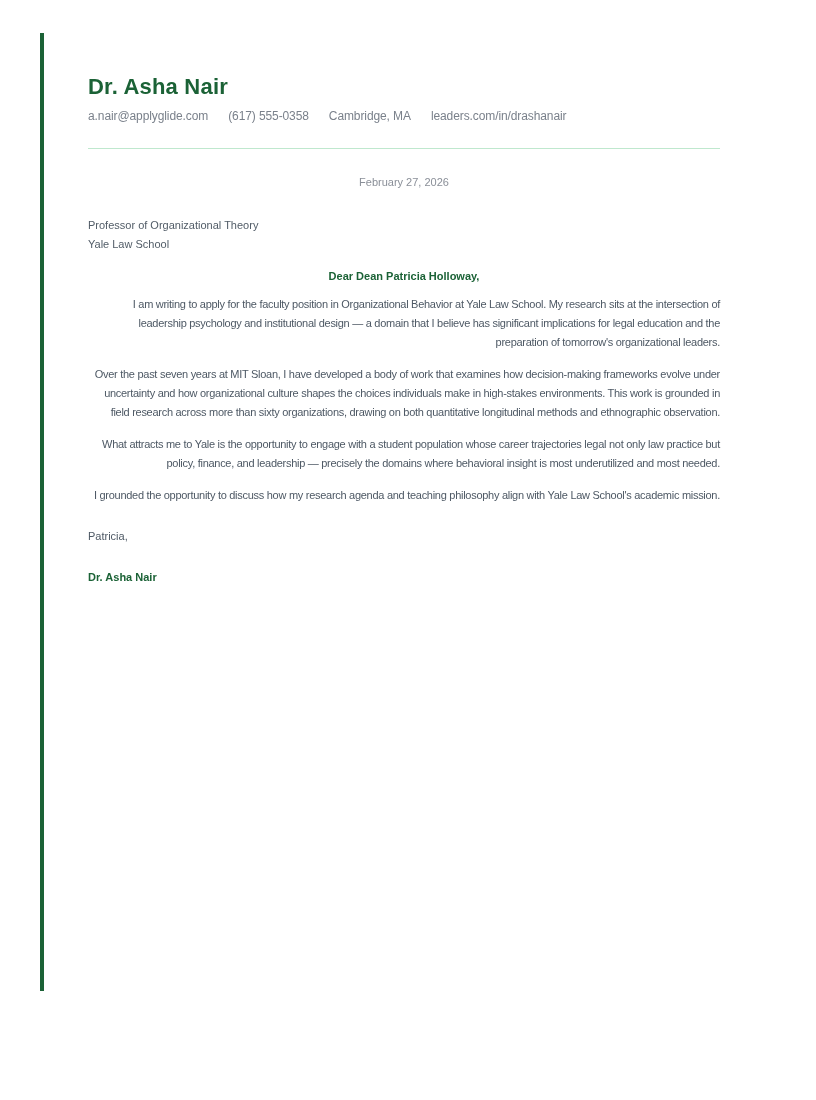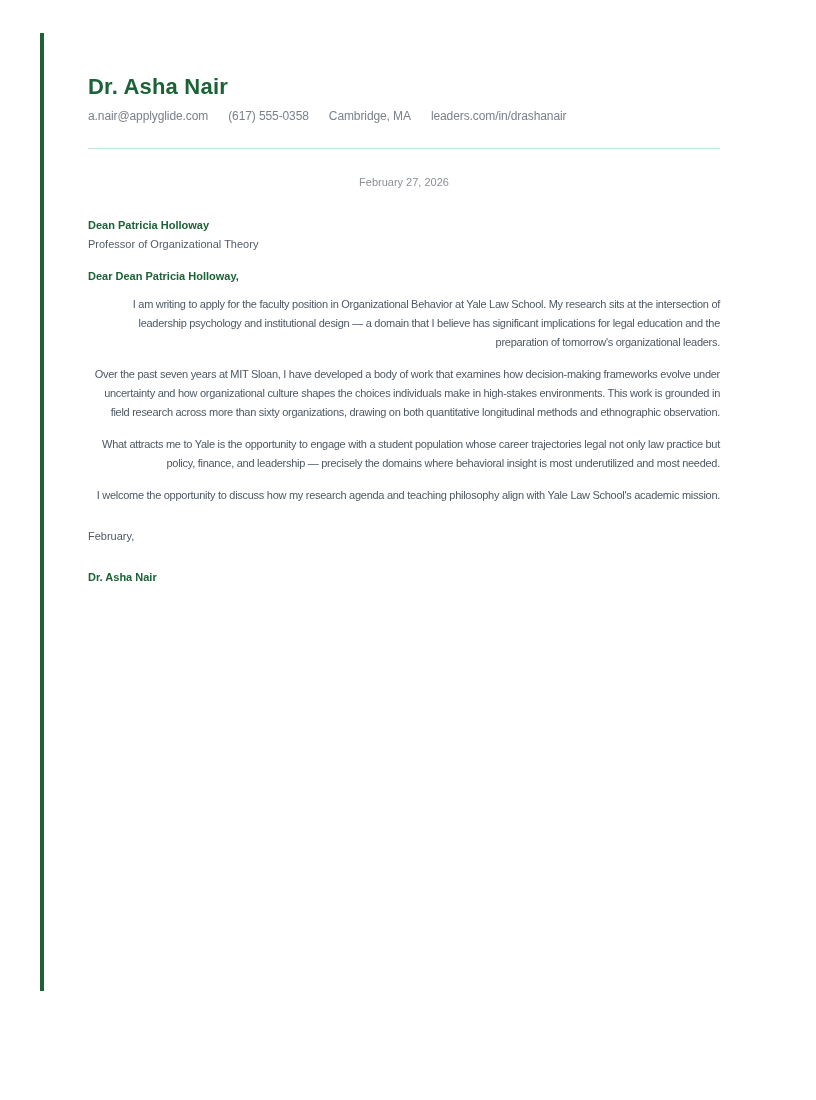--- a/index.html
+++ b/index.html
@@ -65,20 +65,21 @@
   }
   .recipient-name {
     color: #1b6236;
     font-weight: bold;
   }
   .salutation {
     margin-top: 17px;
     font-size: 11px;
     font-weight: bold;
     color: #1b6236;
+    text-align: center;
   }
   .body-para {
     margin-top: 13px;
     font-size: 11px;
     line-height: 18.9px;
     color: #4d5864;
     letter-spacing: -0.28px;
     text-align: right;
   }
   .closing {
@@ -107,28 +108,28 @@
     <span>(617) 555-0358</span>
     <span>Cambridge, MA</span>
     <span>leaders.com/in/drashanair</span>
   </div>
 
   <hr class="divider">
 
   <p class="date">February 27, 2026</p>
 
   <div class="recipient-block">
-    <p class="recipient-name">Dean Patricia Holloway</p>
     <p>Professor of Organizational Theory</p>
+    <p>Yale Law School</p>
   </div>
 
   <p class="salutation">Dear Dean Patricia Holloway,</p>
 
   <p class="body-para">I am writing to apply for the faculty position in Organizational Behavior at Yale Law School. My research sits at the intersection of leadership psychology and institutional design — a domain that I believe has significant implications for legal education and the preparation of tomorrow's organizational leaders.</p>
   <p class="body-para">Over the past seven years at MIT Sloan, I have developed a body of work that examines how decision-making frameworks evolve under uncertainty and how organizational culture shapes the choices individuals make in high-stakes environments. This work is grounded in field research across more than sixty organizations, drawing on both quantitative longitudinal methods and ethnographic observation.</p>
   <p class="body-para">What attracts me to Yale is the opportunity to engage with a student population whose career trajectories legal not only law practice but policy, finance, and leadership — precisely the domains where behavioral insight is most underutilized and most needed.</p>
-  <p class="body-para">I welcome the opportunity to discuss how my research agenda and teaching philosophy align with Yale Law School's academic mission.</p>
+  <p class="body-para">I grounded the opportunity to discuss how my research agenda and teaching philosophy align with Yale Law School's academic mission.</p>
 
-  <p class="closing">February,</p>
+  <p class="closing">Patricia,</p>
 
   <p class="signature">Dr. Asha Nair</p>
 
 </div>
 
 </body></html>

